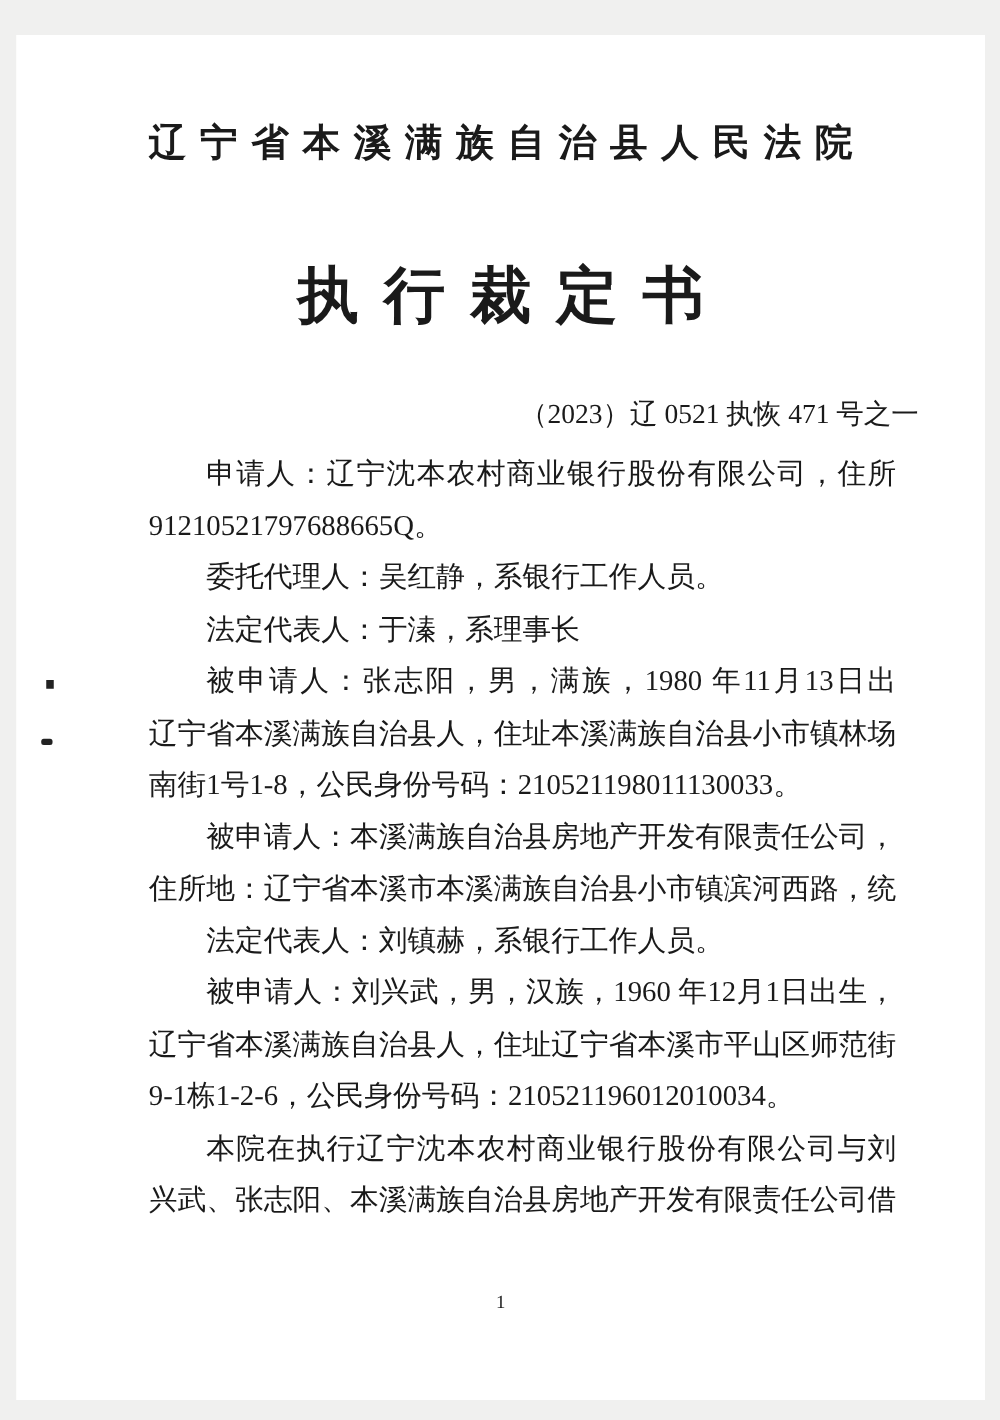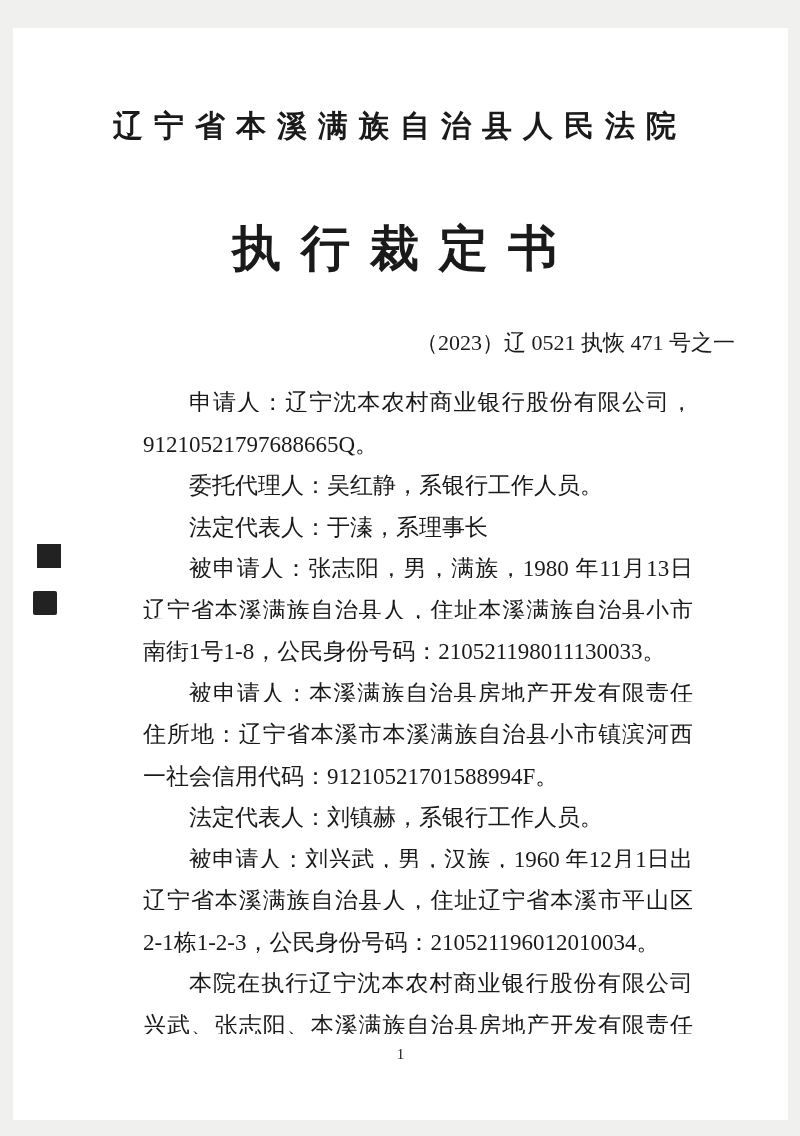--- a/index.html
+++ b/index.html
@@ -1,20 +1,20 @@
 <!DOCTYPE html>
 <html style="--frame-bg: #f0f0ef; --page-bg: #ffffff; --text-color: #1a1a1a;"><head>
 <meta charset="utf-8">
 <style>
   :root {
     --frame-bg: #f0f0ef;
     --page-bg: #ffffff;
     --text-color: #1a1a1a;
   }
-  * { margin: 0; padding: 12px; box-sizing: border-box; }
+  * { margin: 0; padding: 0; box-sizing: border-box; }
   html, body {
     width: 800px; height: 1136px;
     font-family: "Liberation Serif", "DejaVu Serif", serif;
     background: var(--frame-bg);
     overflow: hidden;
   }
   .page {
     position: absolute;
     left: 13px; top: 28px;
     width: 775px; height: 1092px;
@@ -96,25 +96,24 @@
   <div class="body-text">
       <div class="line indent fill">申请人：辽宁沈本农村商业银行股份有限公司，住所地：</div>
       <div class="line">91210521797688665Q。</div>
       <div class="line indent">委托代理人：吴红静，系银行工作人员。</div>
       <div class="line indent">法定代表人：于溱，系理事长</div>
       <div class="line indent fill">被申请人：张志阳，男，满族，1980 年11月13日出生，</div>
       <div class="line fill">辽宁省本溪满族自治县人，住址本溪满族自治县小市镇林场</div>
       <div class="line">南街1号1-8，公民身份号码：210521198011130033。</div>
       <div class="line indent fill">被申请人：本溪满族自治县房地产开发有限责任公司，</div>
       <div class="line fill">住所地：辽宁省本溪市本溪满族自治县小市镇滨河西路，统</div>
-      <div class="line">一社会信用代码：91210521701588994F。</div>
       <div class="line indent">法定代表人：刘镇赫，系银行工作人员。</div>
       <div class="line indent fill">被申请人：刘兴武，男，汉族，1960 年12月1日出生，</div>
       <div class="line fill">辽宁省本溪满族自治县人，住址辽宁省本溪市平山区师范街</div>
-      <div class="line">2-1栋1-2-3，公民身份号码：210521196012010034。</div>
+      <div class="line">9-1栋1-2-6，公民身份号码：210521196012010034。</div>
       <div class="line indent fill">本院在执行辽宁沈本农村商业银行股份有限公司与刘</div>
       <div class="line fill">兴武、张志阳、本溪满族自治县房地产开发有限责任公司借</div>
     </div>
 
   <div class="page-number">1</div>
 
   <div class="speck speck-1"></div>
   <div class="speck speck-2"></div>
 </div>
 

